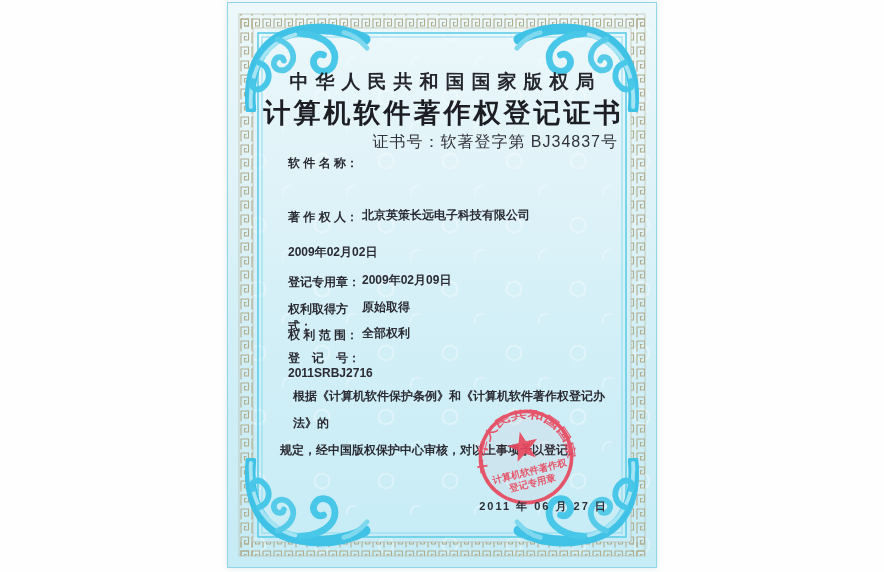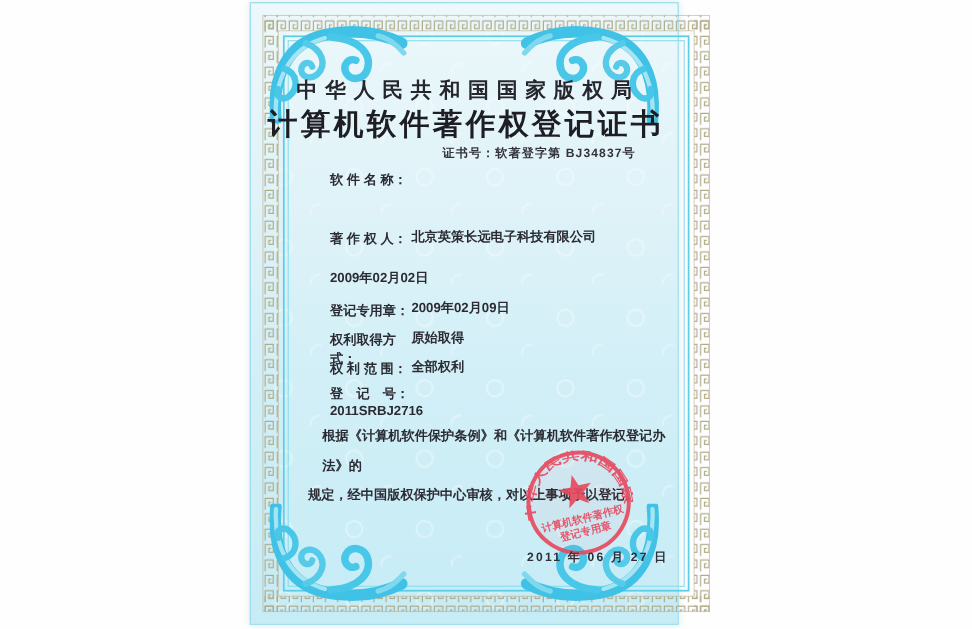--- a/index.html
+++ b/index.html
@@ -6,21 +6,21 @@
   html,body { width:884px; height:572px; }
   body {
     background:#ffffff;
     font-family:"Liberation Sans","DejaVu Sans",sans-serif;
     position:relative; overflow:hidden;
   }
   .page { position:absolute; inset:0; background:#fefefe; }
 
   
   .cert {
-    position:absolute; left:227px; top:2px; width:390px; height:566px;
+    position:absolute; left:227px; top:2px; width:430px; height:566px;
     background:linear-gradient(180deg,#ecf8fb 0%,#e0f3f8 30%,#d2eff7 60%,#c6ecf6 100%);
     border:1px solid #8ed6e8;
     box-shadow:0 0 6px rgba(120,170,190,.25);
   }
   
   .watermark {
     position:absolute; inset:0;
     background-image:
       radial-gradient(circle 14px at 30px 30px, rgba(255,255,255,.0) 6px, rgba(255,255,255,.45) 7px, rgba(255,255,255,.0) 9px),
       radial-gradient(circle 14px at 62px 62px, rgba(255,255,255,.0) 6px, rgba(255,255,255,.4) 7px, rgba(255,255,255,.0) 9px);
@@ -44,24 +44,24 @@
   }
   .cert-title {
     position:absolute; top:92px; left:0; width:100%;
     text-align:center; font-size:27px; font-weight:bold; color:#1d1d24;
     font-family:Liberation Serif, serif;
     letter-spacing:3px; text-indent:3px;
   }
   .certno {
     position:absolute; top:129px; left:0; width:100%;
     padding-right:38px; text-align:right;
-    font-size:11px; font-weight:bold; color:#33333b; letter-spacing:1px;
+    font-size:16px; font-weight:normal; color:#33333b; letter-spacing:1px;
   }
 
-  .row { position:absolute; left:72px; width:345px; display:flex; }
+  .row { position:absolute; left:60px; width:345px; display:flex; }
   .row .lbl { width:74px; flex:none; font-size:12px; font-weight:bold; color:#2b2b33; }
   .row .val { font-size:12px; font-weight:bold; color:#2b2b33; line-height:13px; }
   .row .val div { margin-bottom:0; }
   .r1 { top:152px; } .r2 { top:206px; } .r3 { top:243px; }
   .r4 { top:271px; } .r5 { top:298px; } .r6 { top:324px; } .r7 { top:347px;flex-direction:column; }
 
   .statement {
     position:absolute; top:380px; left:52px; width:342px;
     font-size:12px; font-weight:bold; color:#2b2b33; line-height:27px;
   }

